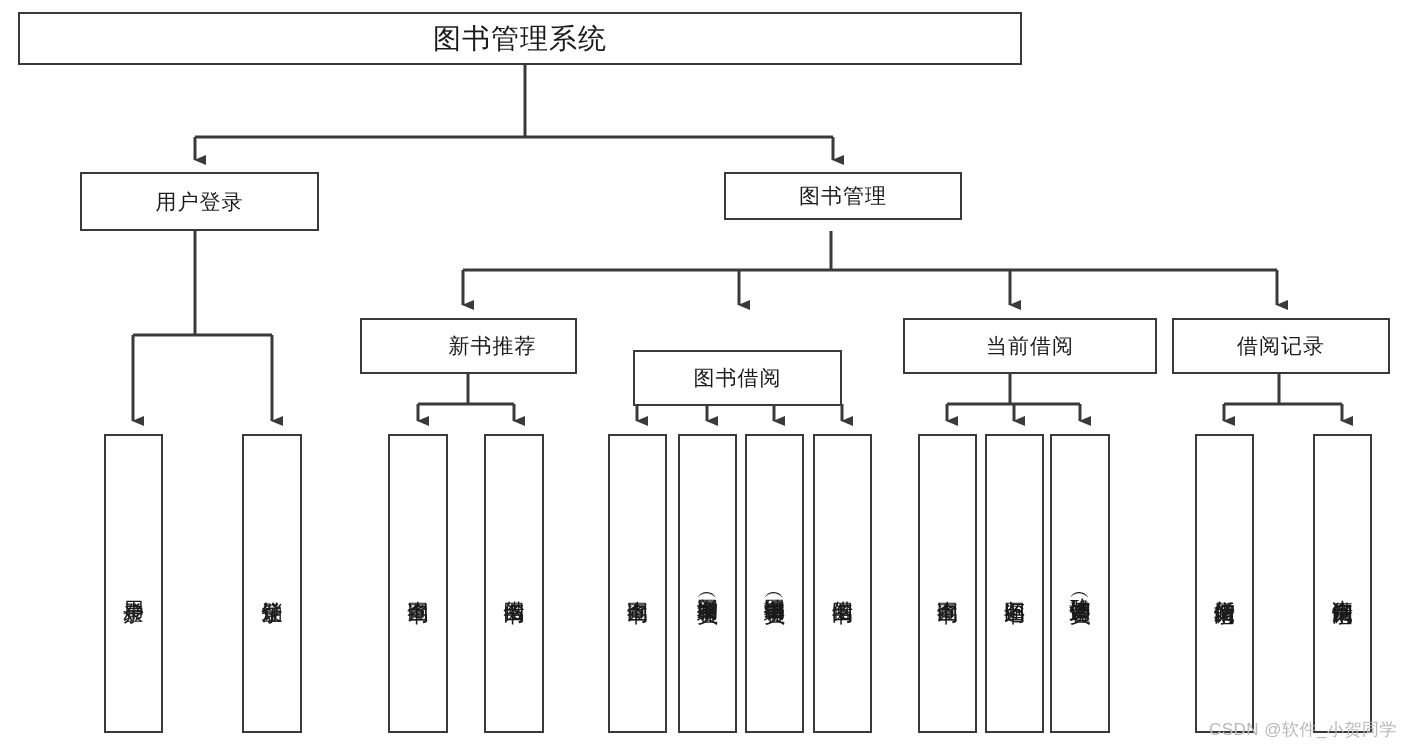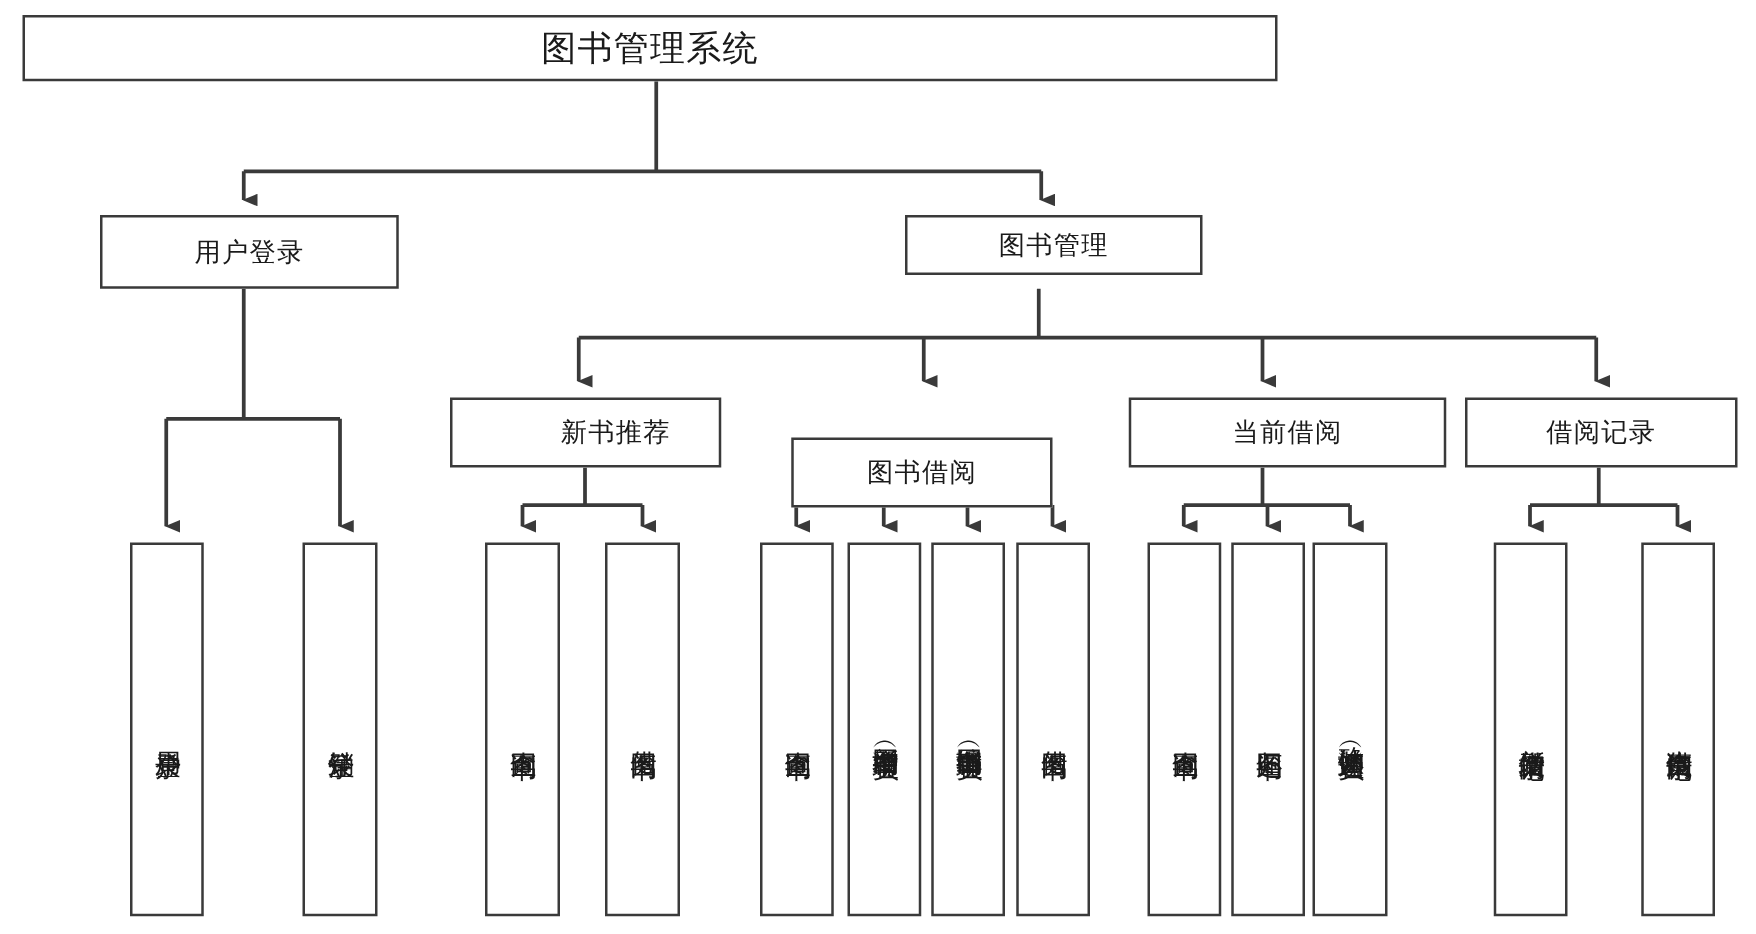--- a/index.html
+++ b/index.html
@@ -122,13 +122,14 @@
     <span class="vlabel">确认归还（管理员）</span>
   </div>
 
   <div class="node v" style="left:1195px;top:434px;width:59px;height:299px;">
     <span class="vlabel">新增借阅记录</span>
   </div>
   <div class="node v" style="left:1313px;top:434px;width:59px;height:299px;">
     <span class="vlabel">查询借阅记录</span>
   </div>
 
+  <div id="watermark">CSDN @软件_小贺同学</div>
 </div>
 
 </body></html>

